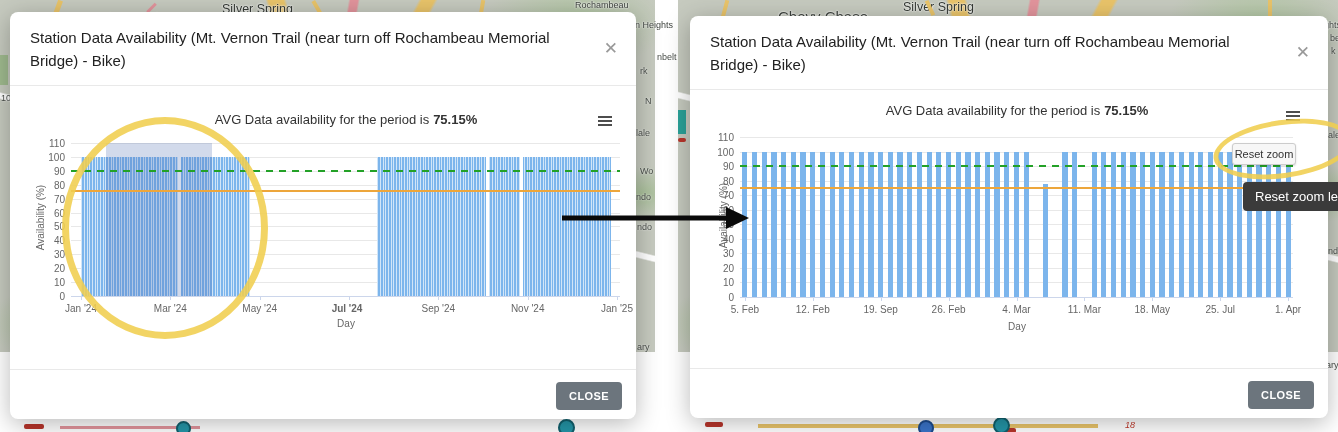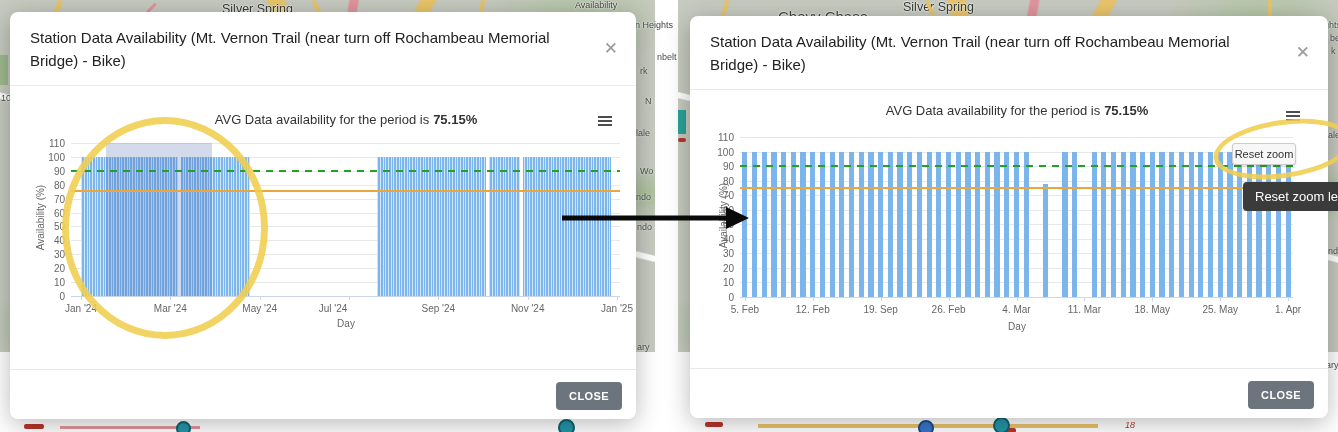--- a/index.html
+++ b/index.html
@@ -111,21 +111,21 @@
   #arrow { position:absolute; left:556px; top:200px; z-index:60; }
 </style>
 </head>
 <body>
 
 <div class="panel" id="panel-left">
   <div class="map"></div>
 
   <span class="mlabel" style="left:98px;  top:10px;">Chevy Chase</span>
   <span class="mlabel big" style="left:222px; top:2px;">Silver Spring</span>
-  <span class="mlabel small" style="left:575px; top:0px;">Availability</span>
+  <span class="mlabel small" style="left:575px; top:0px;">Rochambeau</span>
   <span class="mlabel small" style="left:610px; top:20px;">Berwyn Heights</span>
   <span class="frag" style="left:637px; top:52px;margin-left:20px;">nbelt</span>
   <span class="frag" style="left:640px; top:66px;">rk</span>
   <span class="frag" style="left:645px; top:96px;">N</span>
   <span class="frag" style="left:636px; top:128px;">lale</span>
   <span class="frag" style="left:640px; top:166px;">Wo</span>
   <span class="frag" style="left:636px; top:192px;">ndo</span>
   <span class="frag" style="left:637px; top:222px;">ndo</span>
   <span class="frag" style="left:637px; top:342px;">ary</span>
   <span class="frag" style="left:1px;   top:93px;">10</span>
@@ -190,21 +190,21 @@
         <div class="selrect" style="left: 95.5685px; top: 131px; width: 106.315px; height: 153px;"></div>
         <div class="refline-dashed" style="left: 61px; top: 157.818px; width: 549px;"></div>
         <div class="refline-solid" style="left: 61px; top: 178.473px; width: 549px;"></div>
         <div class="tickmark" style="left: 71px; top: 284px;"></div>
         <div class="xtick" style="left: 41px; top: 291px; width: 60px;">Jan '24</div>
         <div class="tickmark" style="left: 160.34px; top: 284px;"></div>
         <div class="xtick" style="left: 130.34px; top: 291px; width: 60px;">Mar '24</div>
         <div class="tickmark" style="left: 249.68px; top: 284px;"></div>
         <div class="xtick" style="left: 219.68px; top: 291px; width: 60px;">May '24</div>
         <div class="tickmark" style="left: 339.02px; top: 284px;"></div>
-        <div class="xtick" style="left: 293px; top: 291px; width: 60px;">Jul '24</div>
+        <div class="xtick" style="left: 307px; top: 291px; width: 60px; font-weight: bold;">Jul '24</div>
         <div class="tickmark" style="left: 428.36px; top: 284px;"></div>
         <div class="xtick" style="left: 398.36px; top: 291px; width: 60px;">Sep '24</div>
         <div class="tickmark" style="left: 517.7px; top: 284px;"></div>
         <div class="xtick" style="left: 487.7px; top: 291px; width: 60px;">Nov '24</div>
         <div class="tickmark" style="left: 607.04px; top: 284px;"></div>
         <div class="xtick" style="left: 577.04px; top: 291px; width: 60px;">Jan '25</div>
       </div>
 
     <div class="modal-footer">
       <button class="btn-close-modal">CLOSE</button>
@@ -345,21 +345,21 @@
         <div class="xtick" style="left: 160.675px; top: 288px; width: 60px;">19. Sep</div>
         <div class="tickmark" style="left: 258.588px; top: 281px;"></div>
         <div class="xtick" style="left: 228.588px; top: 288px; width: 60px;">26. Feb</div>
         <div class="tickmark" style="left: 326.5px; top: 281px;"></div>
         <div class="xtick" style="left: 296.5px; top: 288px; width: 60px;">4. Mar</div>
         <div class="tickmark" style="left: 394.412px; top: 281px;"></div>
         <div class="xtick" style="left: 364.412px; top: 288px; width: 60px;">11. Mar</div>
         <div class="tickmark" style="left: 462.325px; top: 281px;"></div>
         <div class="xtick" style="left: 432.325px; top: 288px; width: 60px;">18. May</div>
         <div class="tickmark" style="left: 530.237px; top: 281px;"></div>
-        <div class="xtick" style="left: 500.237px; top: 288px; width: 60px;">25. May</div>
+        <div class="xtick" style="left: 500.237px; top: 288px; width: 60px;">25. Jul</div>
         <div class="tickmark" style="left: 598.149px; top: 281px;"></div>
         <div class="xtick" style="left: 568.149px; top: 288px; width: 60px;">1. Apr</div>
       </div>
 
     <div class="modal-footer">
       <button class="btn-close-modal">CLOSE</button>
     </div>
   </div>
 
   <div class="tooltip">Reset zoom leve</div>

